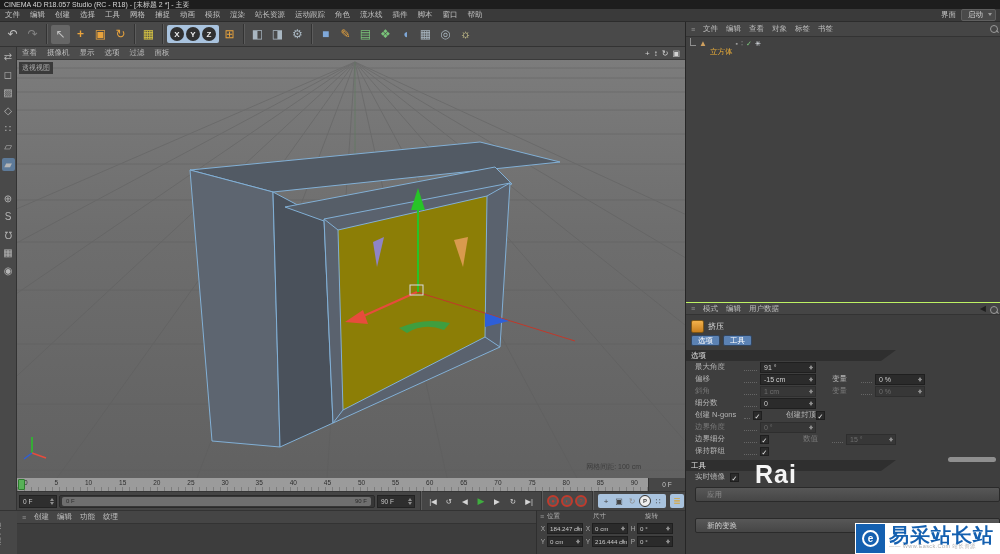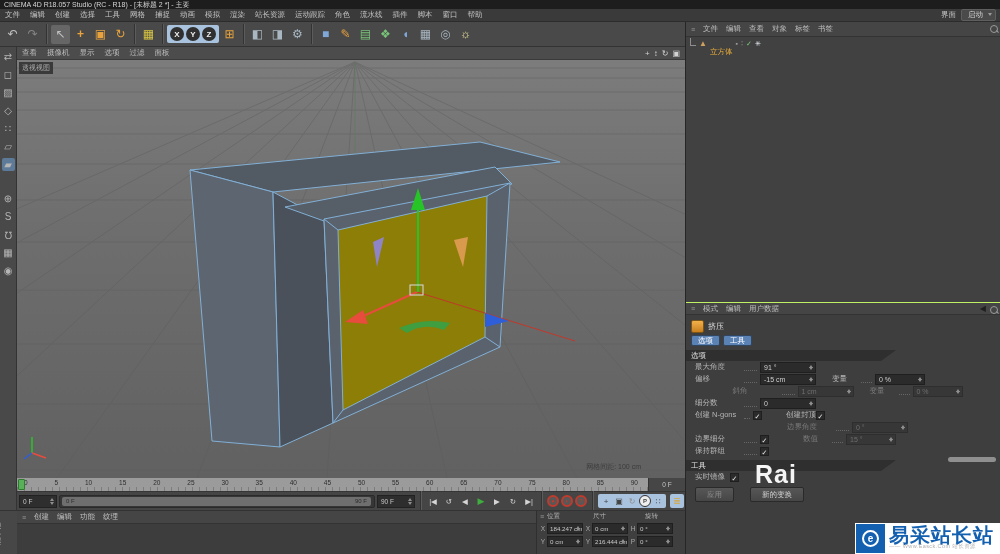--- a/index.html
+++ b/index.html
@@ -104,25 +104,25 @@
   .tab{background:#5b82b4;border:1px solid #32455e;color:#fff;font-size:7.5px;padding:1px 6px;border-radius:2px;line-height:1;}
   .sect{height:11px;background:#2f2f2f;color:#e0e0e0;font-size:7.5px;display:flex;align-items:center;
         padding-left:5px;width:205px;clip-path:polygon(0 0,100% 0,195px 100%,0 100%);margin-top:3px;}
   .arow{display:flex;align-items:center;height:12px;padding-left:9px;font-size:7.5px;color:#b5b5b5;}
   .albl{white-space:nowrap;}
   .lead{border-bottom:1px dotted #666;height:6px;margin:0 3px;}
   .c1{width:46px;} .lead1{width:13px;} .c2{width:26px;margin-left:16px;} .lead2{width:11px;}
   .vbox{width:56px;height:11px;background:#2b2b2b;border:1px solid #1f1f1f;display:flex;align-items:center;
         position:relative;padding:0 9px 0 3px;box-sizing:border-box;color:#cfcfcf;font-size:7px;white-space:nowrap;}
   .vbox.sm{width:50px;}
-  .dis{color:#7a7a7a;justify-content:center;}
+  .dis{color:#7a7a7a;}
   .dis .vbox, .vbox.disv{color:#6e6e6e;background:#373737;border-color:#2e2e2e;}
   .cb{width:9px;height:9px;background:#2b2b2b;border:1px solid #1f1f1f;color:#e8e8e8;font-size:7px;line-height:9px;
       text-align:center;box-sizing:border-box;}
-  #btnrow{display:flex;gap:16px;padding-left:9px;margin-top:4px;}
+  #btnrow{display:flex;gap:16px;padding-left:9px;margin-top:4px;flex-direction:column;}
   .abtn{height:13px;padding:0 11px;background:linear-gradient(#575757,#464646);border:1px solid #2a2a2a;border-radius:2px;
         color:#cfcfcf;font-size:7.5px;display:flex;align-items:center;}
   .abtn.disb{color:#8d8d8d;}
   #scrollpill{position:absolute;top:435px;right:4px;width:48px;height:5px;background:#8f8f8f;border-radius:3px;}
   
   #wmrai{left:755px;top:460px;font-size:25px;font-weight:bold;color:#fff;opacity:.95;z-index:9;letter-spacing:1px;}
   #wmsite{right:0;bottom:0;width:145px;height:31px;background:#fff;display:flex;align-items:center;z-index:10;}
   #wmlogo{width:29px;height:29px;background:#1460b0;margin:1px;display:flex;align-items:center;justify-content:center;}
   #wmlogo .ring{width:17px;height:17px;border:2px solid #fff;border-radius:50%;color:#fff;font-size:10px;font-weight:bold;
                 display:flex;align-items:center;justify-content:center;box-sizing:border-box;}

